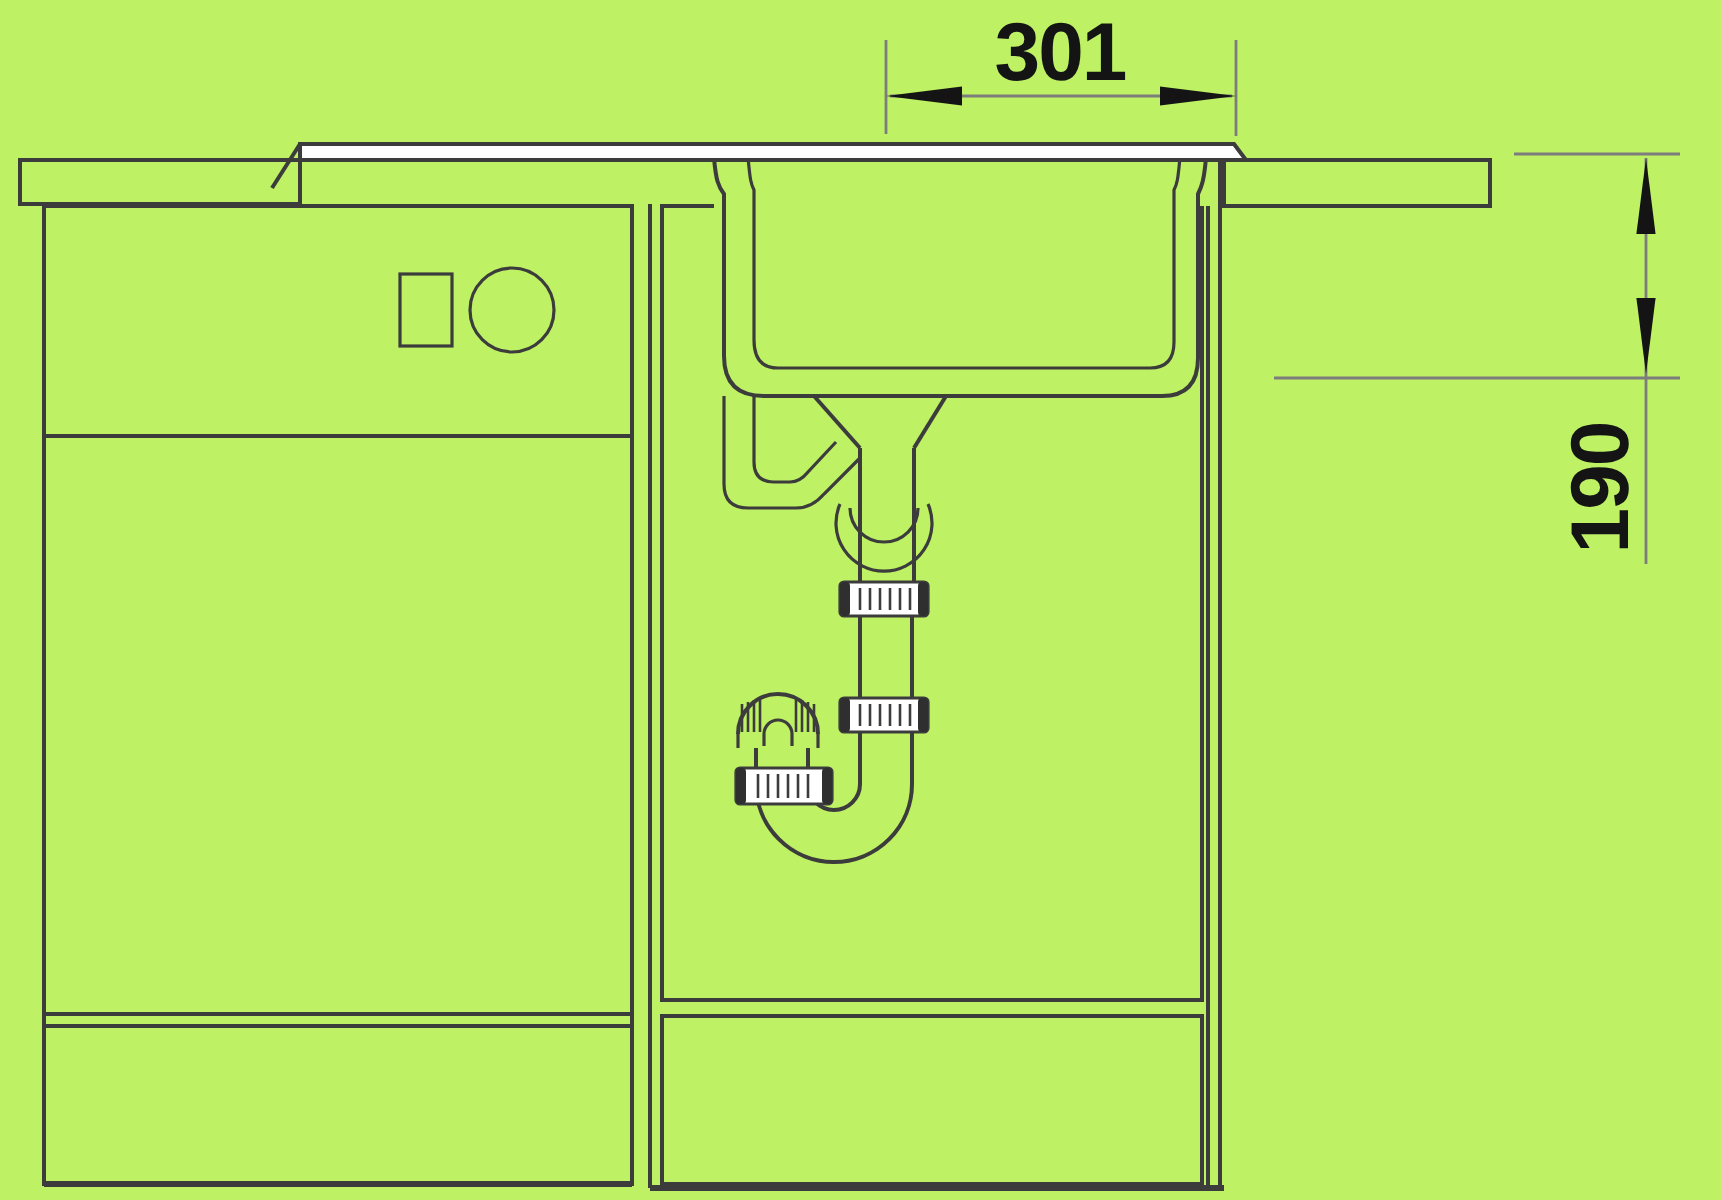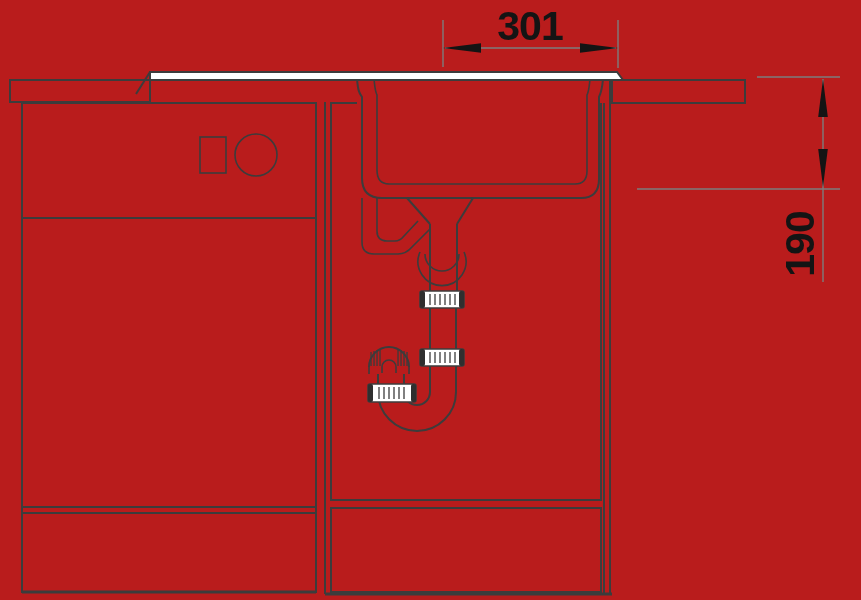--- a/index.html
+++ b/index.html
@@ -1,19 +1,19 @@
 <!DOCTYPE html>
 <html><head>
 <meta charset="utf-8">
 <style>
   html,body{margin:0;padding:0;background:#ffffff;}
   .stage{
     position:relative;
     width:861px;height:600px;
-    background:#b91c1c;
+    background:#bef264;
     font-family:"Liberation Sans", sans-serif;
     overflow:hidden;
   }
   svg{display:block;}
   .ln  {stroke:#3c3c3c;stroke-width:2;fill:none;}
   .lnH {stroke:#3c3c3c;stroke-width:3;fill:none;}
   .lnT {stroke:#3c3c3c;stroke-width:1.6;fill:none;}
   .hatch{stroke:#3c3c3c;stroke-width:1.6;}
   .whitefill{fill:#ffffff;stroke:#3c3c3c;stroke-width:2;}
   .dim {stroke:#7d7d7d;stroke-width:1.4;fill:none;}

